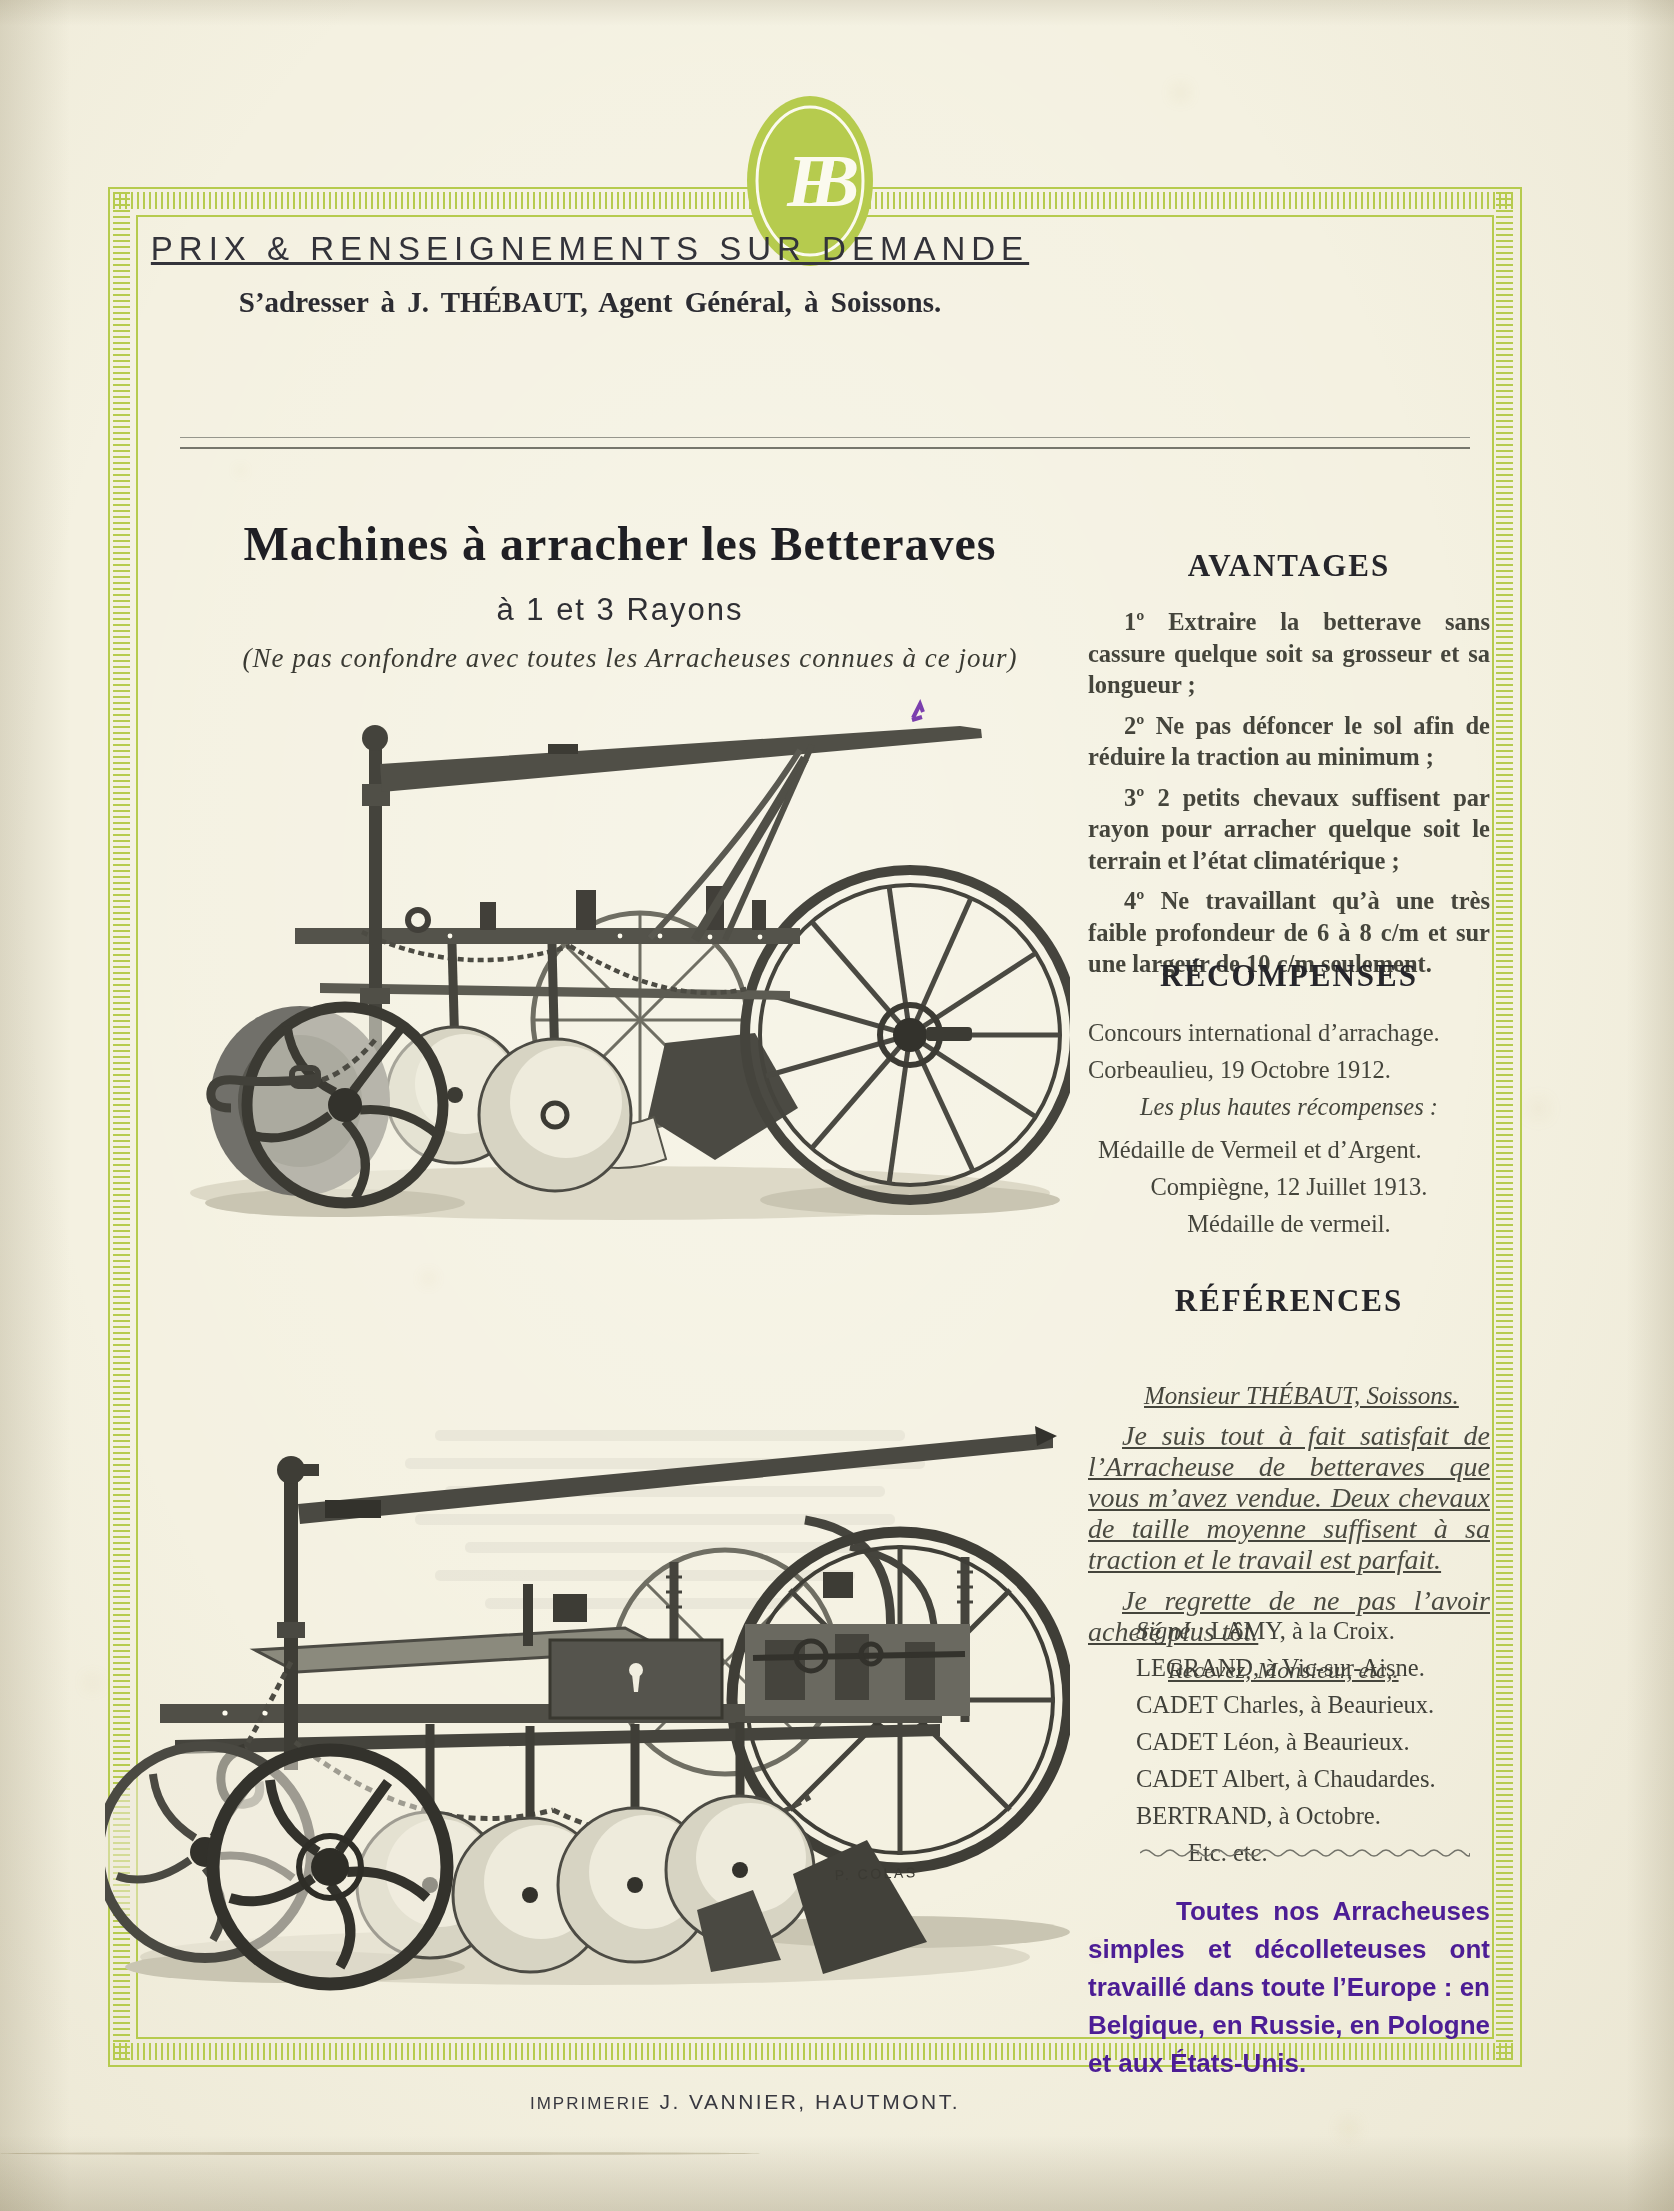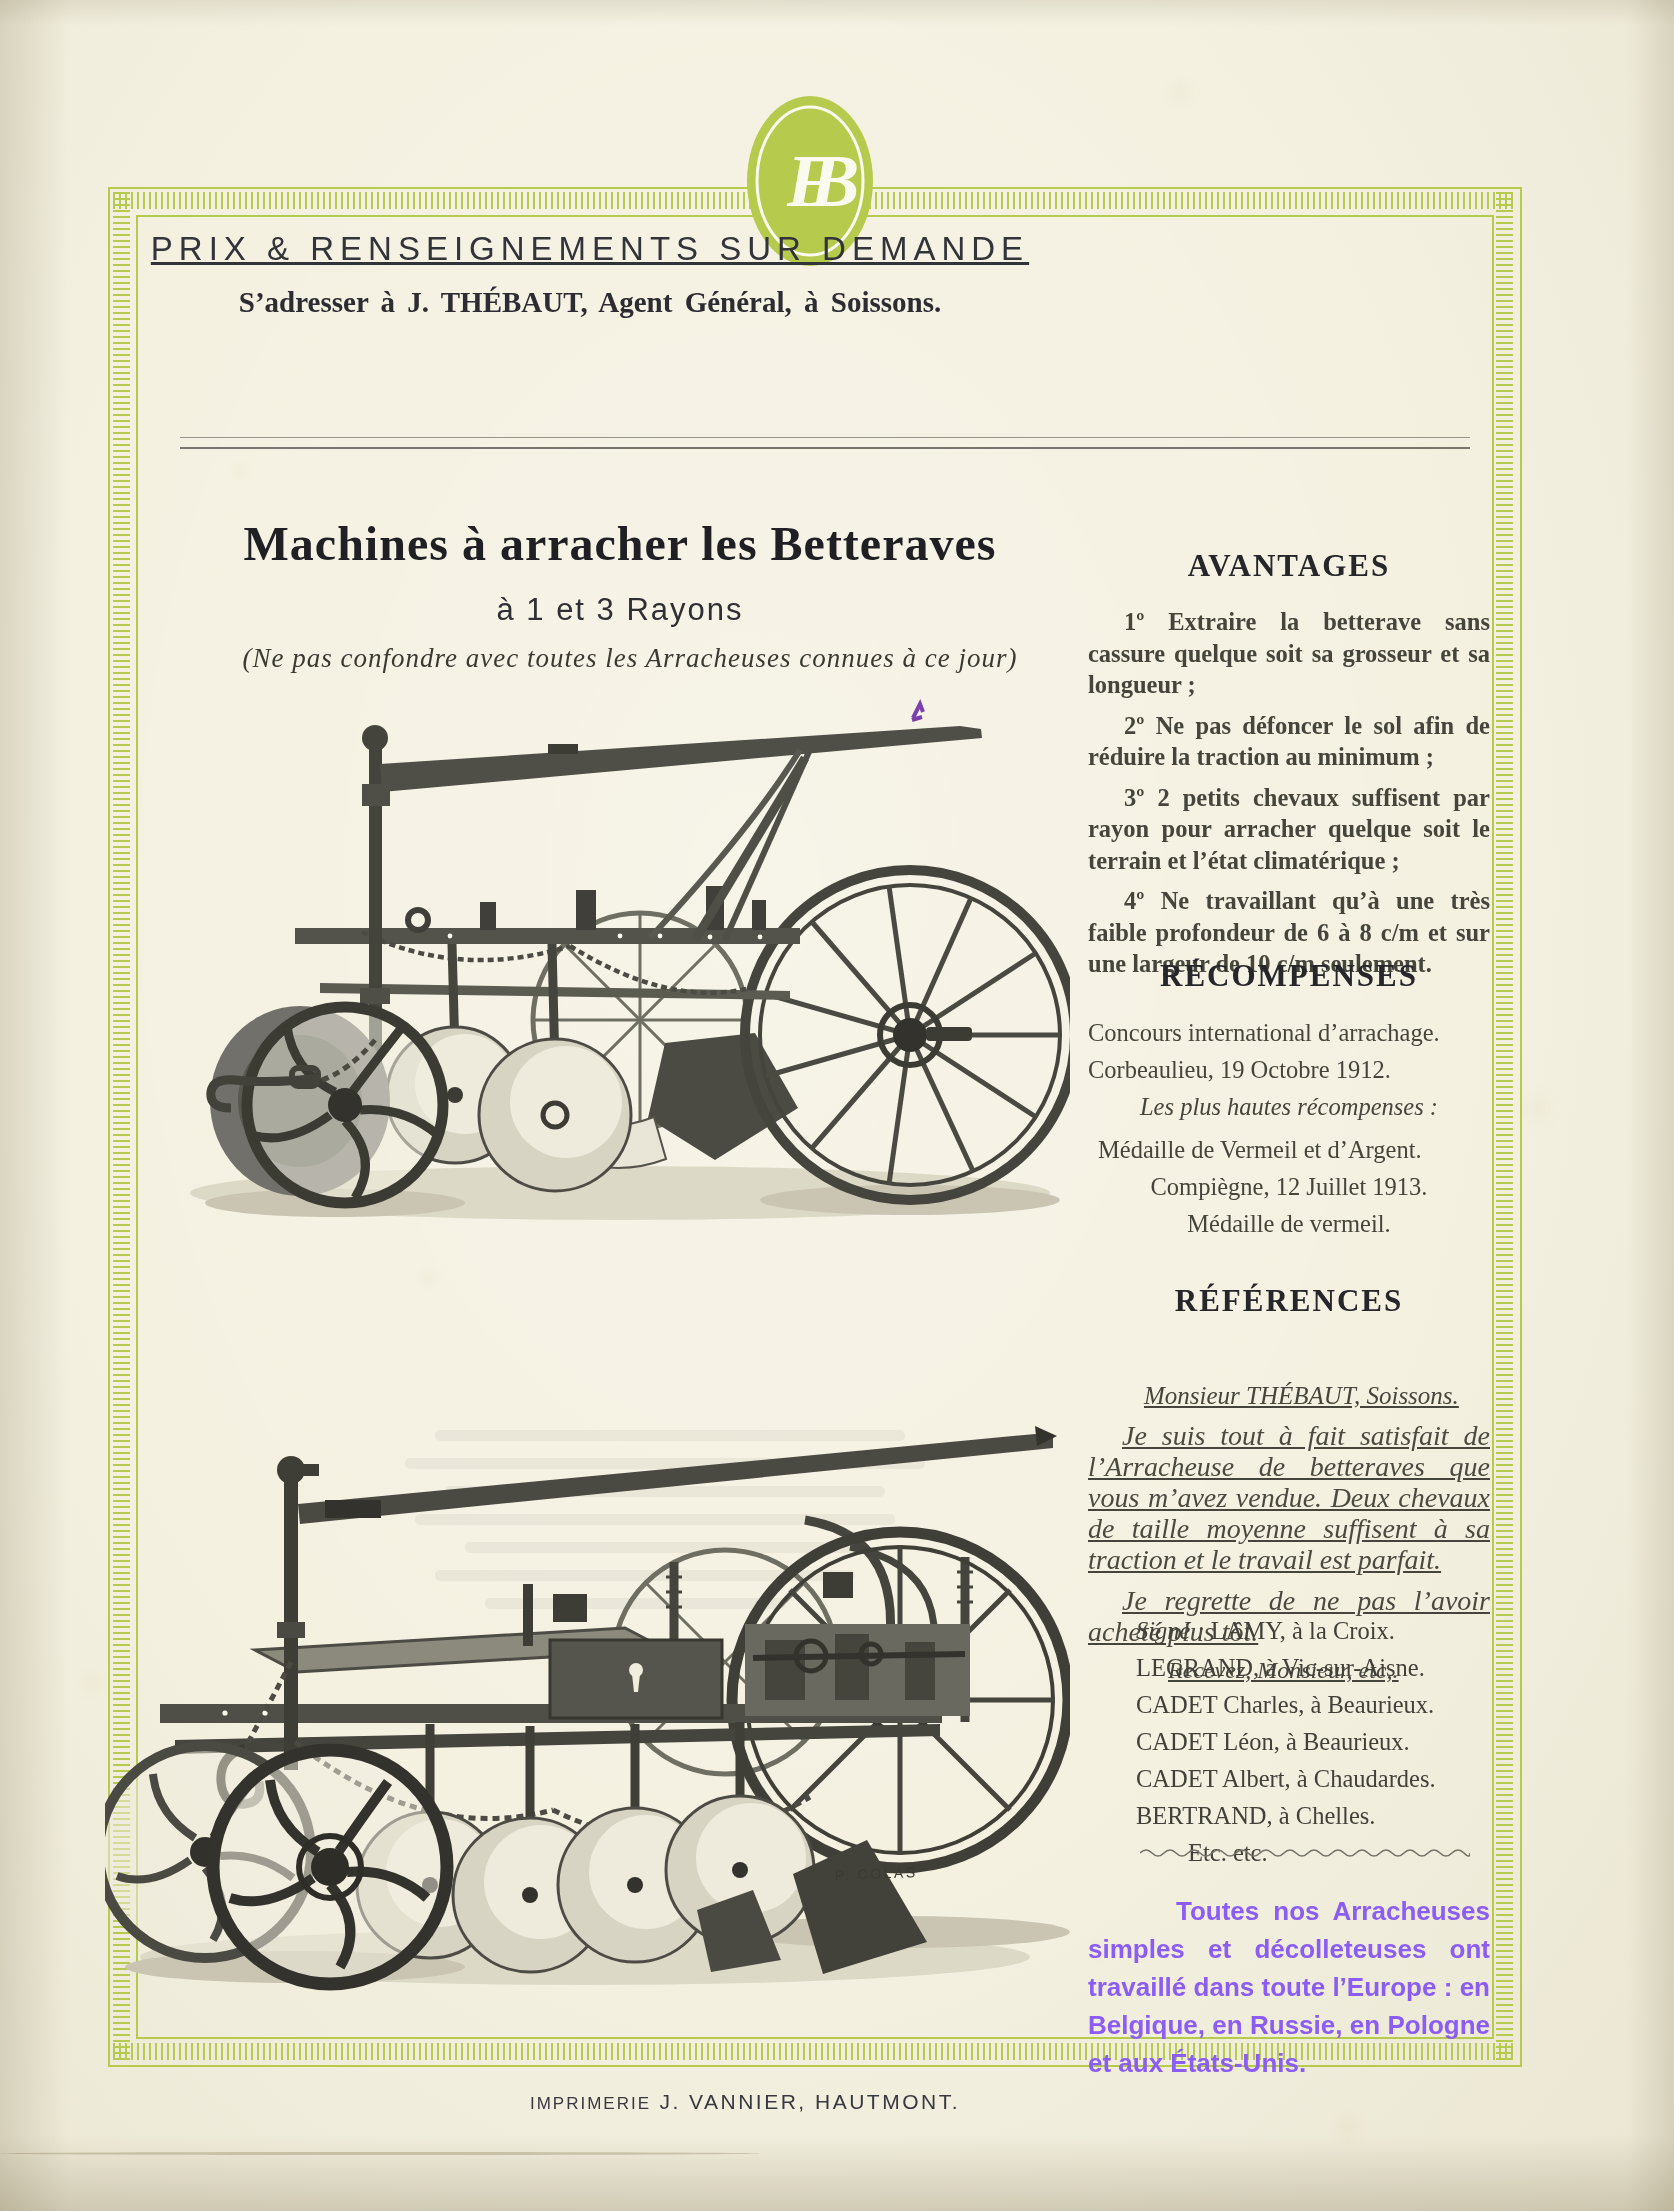--- a/index.html
+++ b/index.html
@@ -58,21 +58,21 @@
   .rl{font-size:24.5px;line-height:37px;}
   .rl-c{text-align:center;}
   .rl-i{font-style:italic;}
   .ref-intro{font-style:italic;font-size:25px;padding-left:56px;}
   .ref-p{font-style:italic;font-size:28px;line-height:31px;text-align:justify;text-indent:34px;margin:0 0 10px 0;color:#4a4a41;}
   .ref-close{font-style:italic;font-size:24px;text-indent:80px;margin:0;}
   .sig-line{font-size:24.5px;line-height:37px;padding-left:48px;color:#41413a;}
   .sig-etc{padding-left:100px;}
   .sig-prefix{font-style:italic;}
   .bold-block{font-family:"Liberation Sans",sans-serif;font-weight:bold;font-size:26px;line-height:38px;
-    text-align:justify;text-indent:88px;color:#8b5cf6;}
+    text-align:justify;text-indent:88px;color:#4c1d95;}
   
   .footer{left:345px;top:2090px;width:800px;text-align:center;
     font-family:"Liberation Sans",sans-serif;font-size:21px;letter-spacing:2.5px;color:#383840;}
   .footer .small{font-size:17px;letter-spacing:2px;}
   
   .illu1{left:150px;top:688px;width:920px;height:550px;}
   .illu2{left:105px;top:1412px;width:965px;height:585px;}
 </style>
 </head>
 <body>
@@ -236,21 +236,21 @@
   <p class="ref-p">Je regrette de ne pas l’avoir acheté plus tôt.</p>
   <p class="ref-close">Recevez, Monsieur, etc,.</p>
 </div>
 
 <div class="abs col" style="top:1612px;">
   <div class="sig-line"><span class="sig-prefix">Signé :</span> <span>LAMY, à la Croix.</span></div>
   <div class="sig-line">LEGRAND, à Vic-sur-Aisne.</div>
   <div class="sig-line">CADET Charles, à Beaurieux.</div>
   <div class="sig-line">CADET Léon, à Beaurieux.</div>
   <div class="sig-line">CADET Albert, à Chaudardes.</div>
-  <div class="sig-line">BERTRAND, à Chelles.</div>
+  <div class="sig-line">BERTRAND, à Octobre.</div>
   <div class="sig-line sig-etc">Etc. etc.</div>
 </div>
 
 <div class="abs" style="left:1140px;top:1845px;width:330px;height:12px;">
   <svg width="330" height="12" viewBox="0 0 330 12">
     <path d="M0 6 Q6 0 12 6 T24 6 T36 6 T48 6 T60 6 T72 6 T84 6 T96 6 T108 6 T120 6 T132 6 T144 6 T156 6 T168 6 T180 6 T192 6 T204 6 T216 6 T228 6 T240 6 T252 6 T264 6 T276 6 T288 6 T300 6 T312 6 T324 6 T330 6" fill="none" stroke="#73736a" stroke-width="1.6"></path>
   </svg>
 </div>
 
 <div class="abs col bold-block" style="top:1892px;">Toutes nos Arracheuses simples et décolleteuses ont travaillé dans toute l’Europe : en Belgique, en Russie, en Pologne et aux États-Unis.</div>

